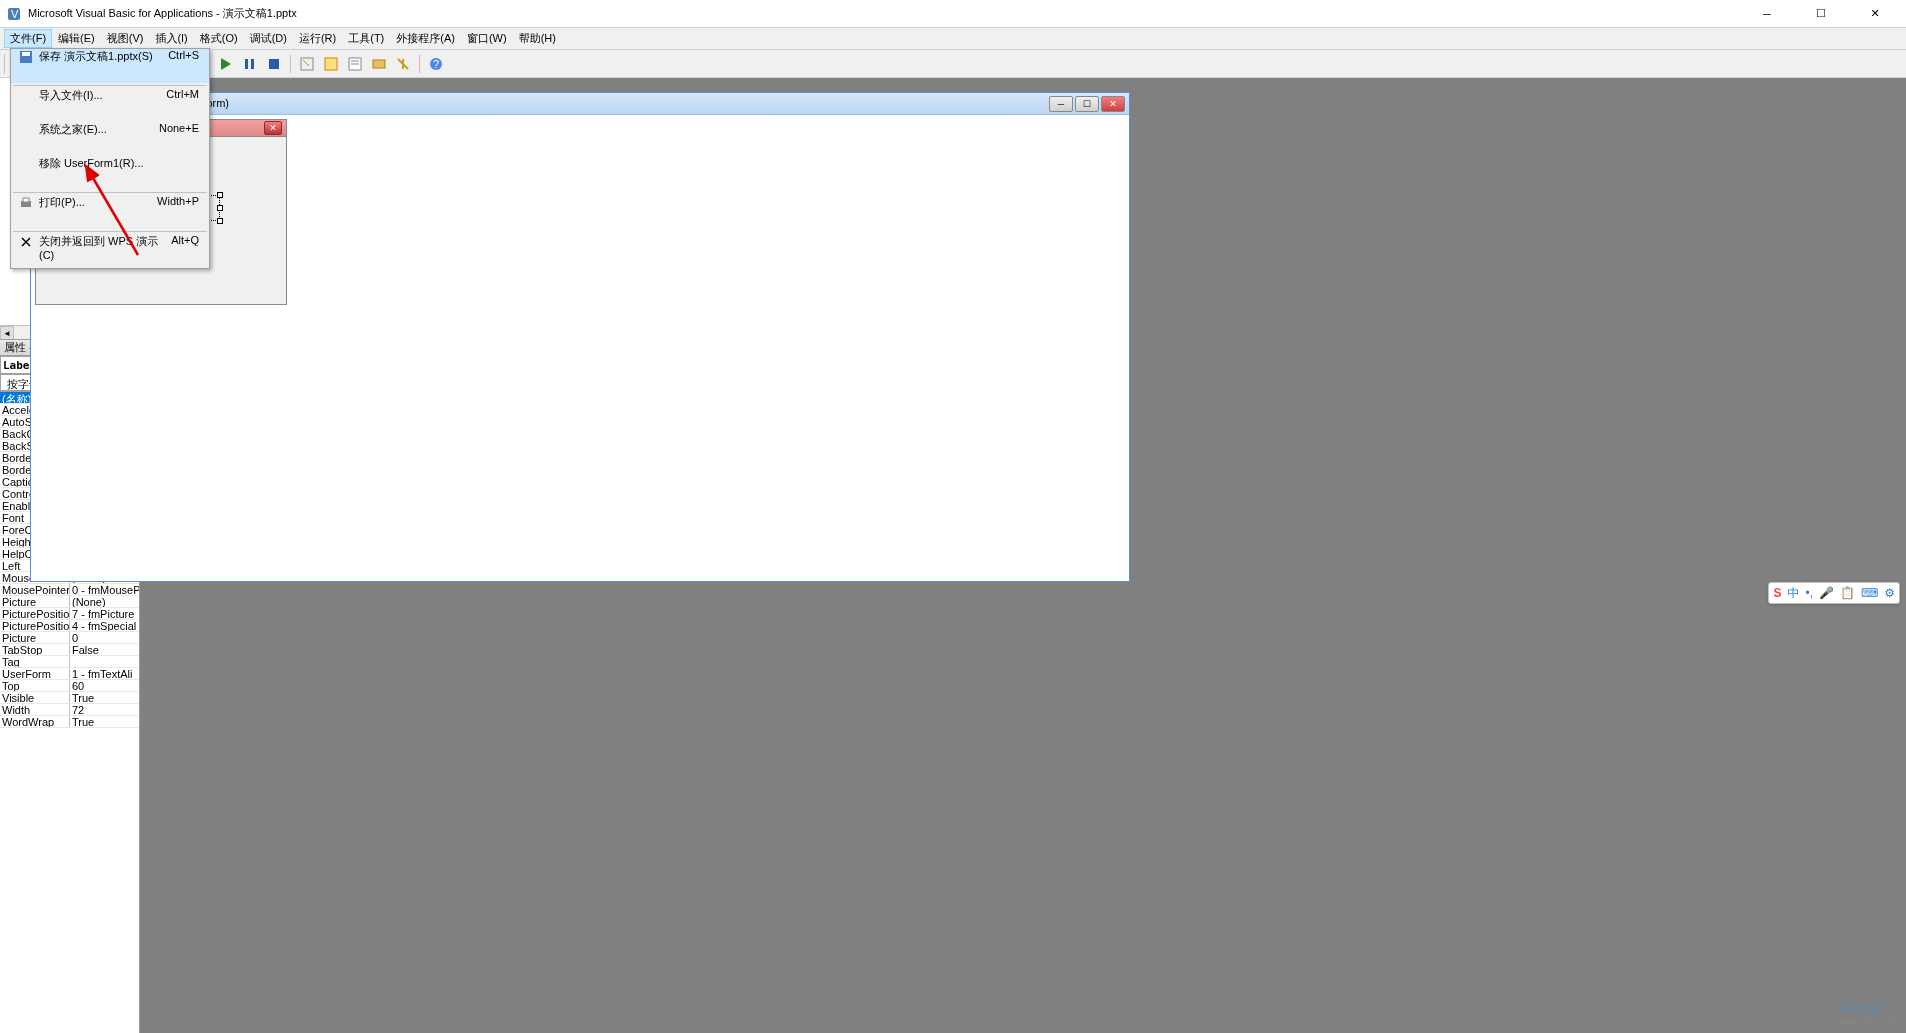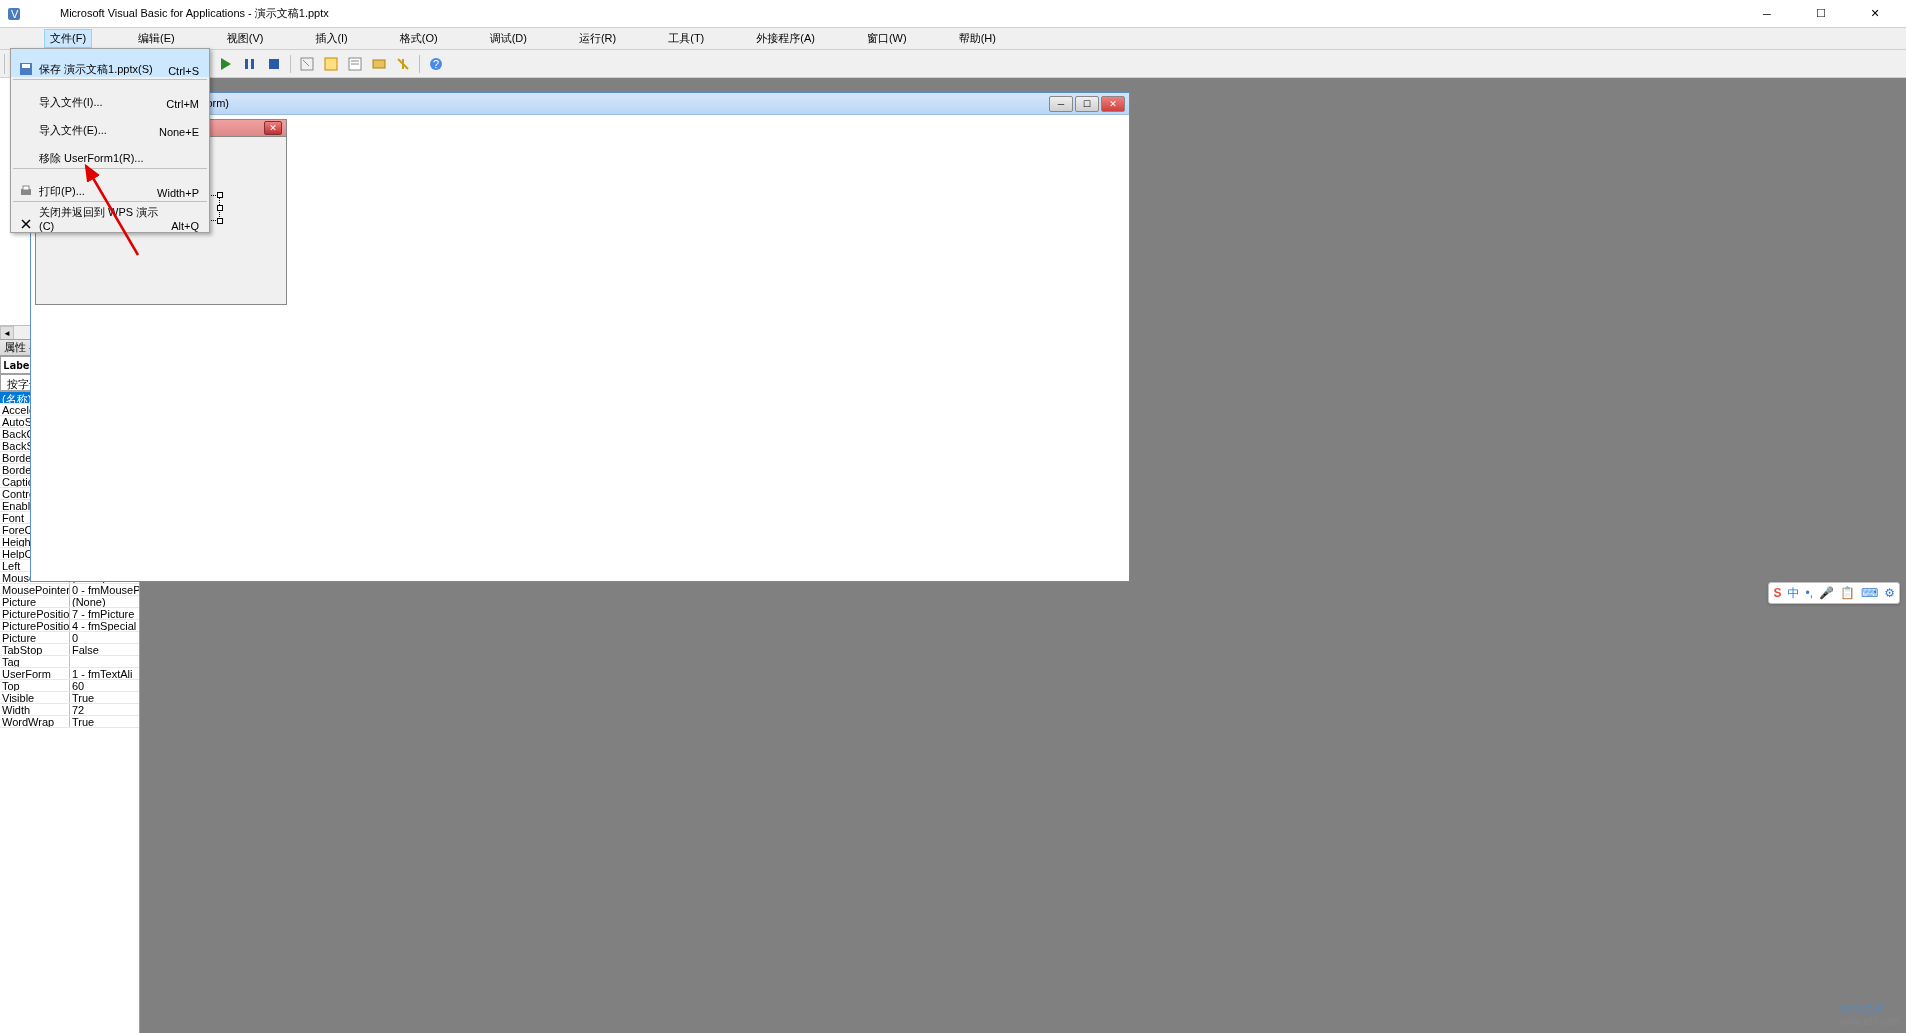--- a/index.html
+++ b/index.html
@@ -1,39 +1,39 @@
 <!DOCTYPE html>
 <html><head>
 <meta charset="utf-8">
 <style>
 * { margin: 0; padding: 0; box-sizing: border-box; font-family: "Microsoft YaHei", "SimSun", Tahoma, sans-serif; font-size: 11px; }
 body { background: #fff; overflow: hidden; width: 1906px; height: 1033px; }
 
 
 .titlebar { height: 28px; background: #fff; border-bottom: 1px solid #d0d0d0; display: flex; align-items: center; padding: 0 6px; }
 .titlebar .app-icon { width: 16px; height: 16px; margin-right: 6px; display: inline-flex; align-items: center; justify-content: center; }
-.titlebar .title { color: #000; margin-left: 32px; }
+.titlebar .title { color: #000; }
 .titlebar .win-controls { margin-left: auto; display: flex; gap: 24px; padding-right: 10px; }
 .titlebar .win-controls span { width: 30px; height: 20px; display: flex; align-items: center; justify-content: center; color: #000; }
 
 
 .menubar { height: 22px; background: #f0f0f0; border-bottom: 1px solid #d0d0d0; display: flex; align-items: center; padding: 0 4px; }
-.menubar .menu-item { padding: 2px 6px; color: #000; cursor: default; margin-left: 40px; }
+.menubar .menu-item { padding: 2px 6px; color: #000; cursor: default; }
 .menubar .menu-item.active { background: #cce8ff; border: 1px solid #99d1ff; padding: 1px 5px; }
 
 
 .toolbar { height: 28px; background: #f0f0f0; border-bottom: 1px solid #d0d0d0; display: flex; align-items: center; padding: 0 4px; }
 .toolbar .tb-start { width: 8px; height: 20px; border-left: 1px solid #c0c0c0; margin-right: 2px; }
 .toolbar .tb-btn { width: 22px; height: 22px; display: flex; align-items: center; justify-content: center; margin: 0 1px; }
 .toolbar .tb-sep { width: 1px; height: 18px; background: #c0c0c0; margin: 0 4px; }
 .tb-icon { width: 16px; height: 16px; }
 
 
 .dropdown { position: absolute; left: 10px; top: 48px; width: 200px; background: #f0f0f0; border: 1px solid #a0a0a0; box-shadow: 2px 2px 4px rgba(0,0,0,0.3); z-index: 100; }
-.dropdown .dd-item { height: 28px; display: flex; align-items: flex-end; padding: 0 6px; position: relative; }
+.dropdown .dd-item { height: 34px; display: flex; align-items: flex-start; padding: 0 6px; position: relative; }
 .dropdown .dd-item.highlighted { background: #cce8ff; }
 .dropdown .dd-icon { width: 18px; height: 16px; display: flex; align-items: center; justify-content: center; }
 .dropdown .dd-label { flex: 1; padding-left: 4px; }
 .dropdown .dd-shortcut { color: #000; padding-right: 4px; }
 .dropdown .dd-sep { height: 1px; background: #c0c0c0; margin: 2px 2px; }
 
 
 .main-area { position: absolute; top: 78px; left: 0; right: 0; bottom: 0; background: #808080; display: flex; }
 
 
@@ -195,21 +195,21 @@
     <span class="dd-shortcut">Ctrl+S</span>
   </div>
   <div class="dd-sep"></div>
   <div class="dd-item">
     <span class="dd-icon"></span>
     <span class="dd-label">导入文件(I)...</span>
     <span class="dd-shortcut">Ctrl+M</span>
   </div>
   <div class="dd-item">
     <span class="dd-icon"></span>
-    <span class="dd-label">导入文件(E)...</span>
+    <span class="dd-label">系统之家(E)...</span>
     <span class="dd-shortcut">None+E</span>
   </div>
   <div class="dd-item">
     <span class="dd-icon"></span>
     <span class="dd-label">移除 UserForm1(R)...</span>
     <span class="dd-shortcut"></span>
   </div>
   <div class="dd-sep"></div>
   <div class="dd-item">
     <span class="dd-icon">

